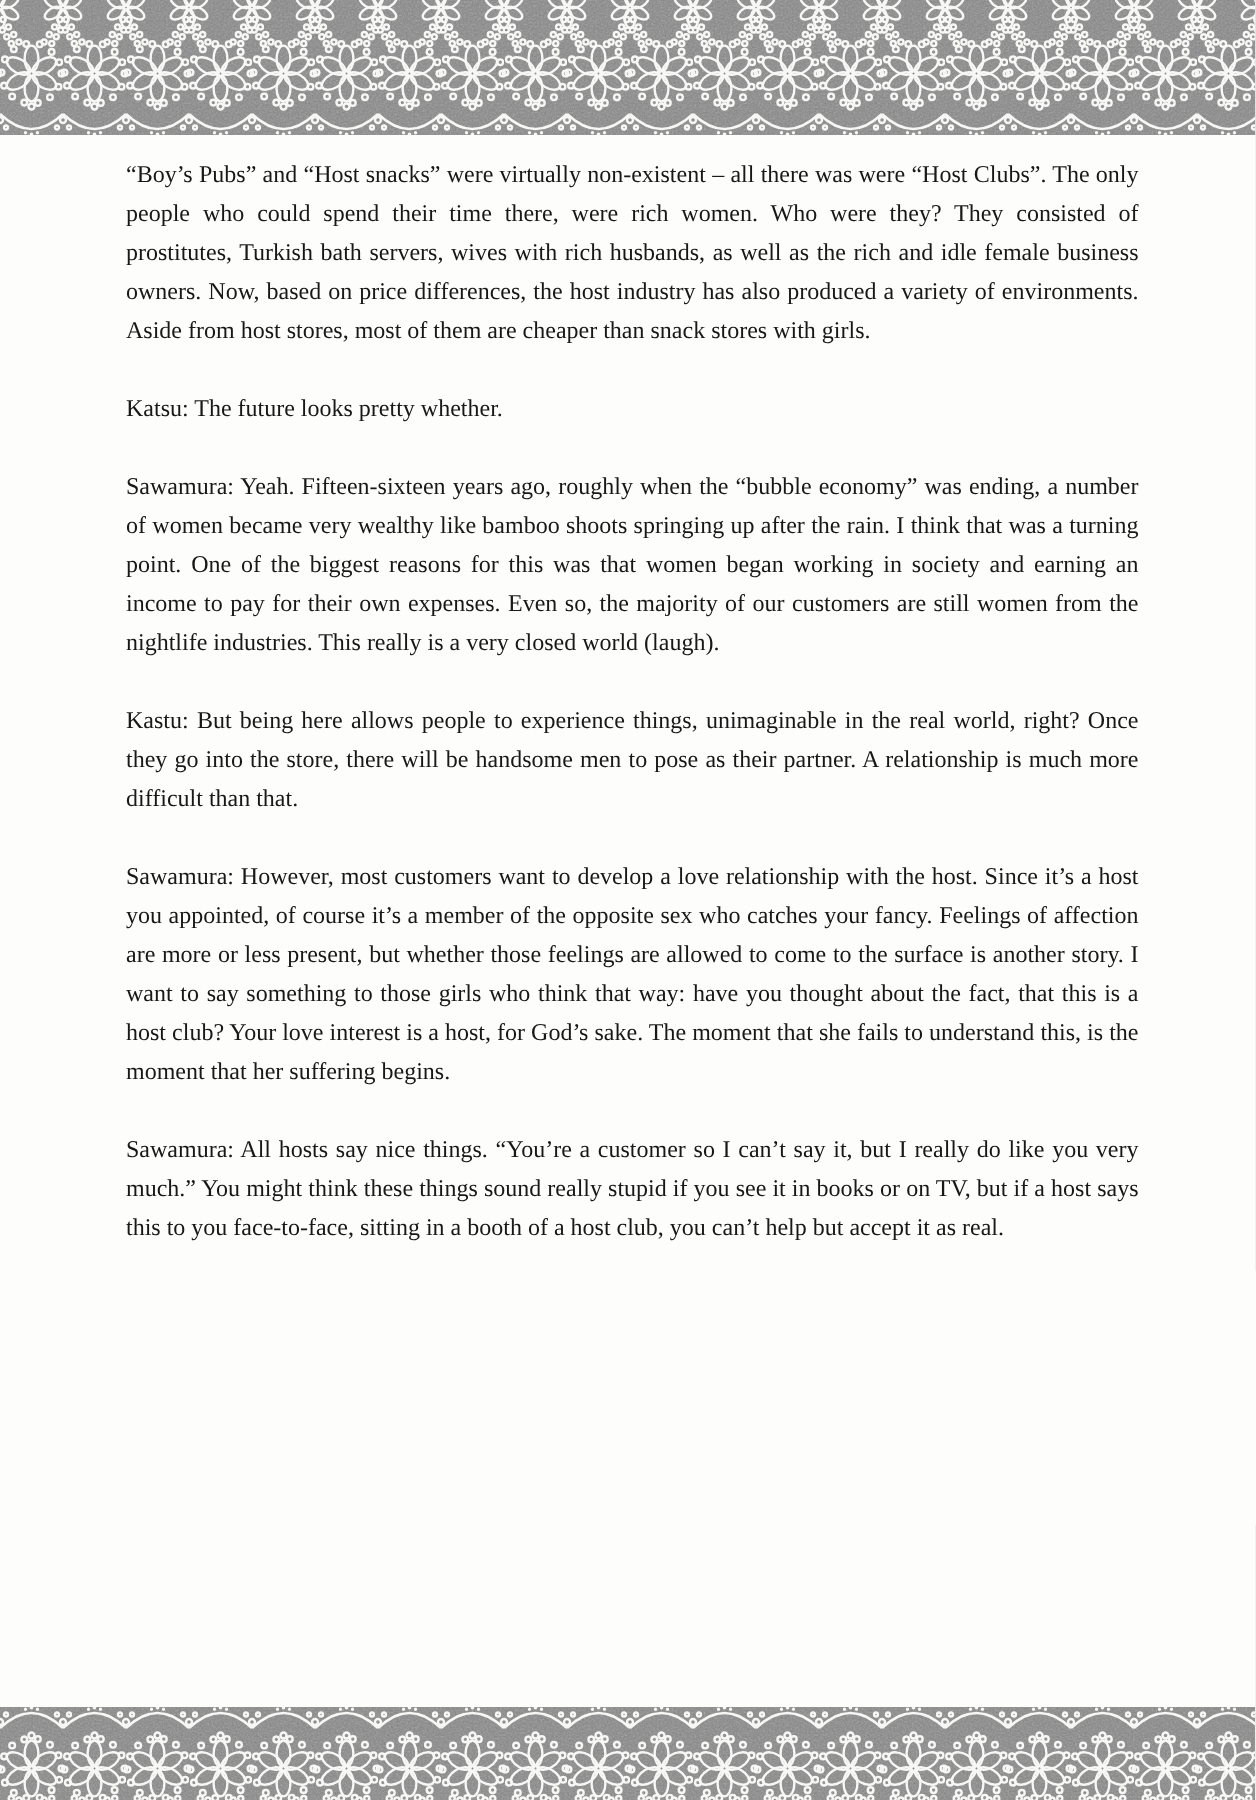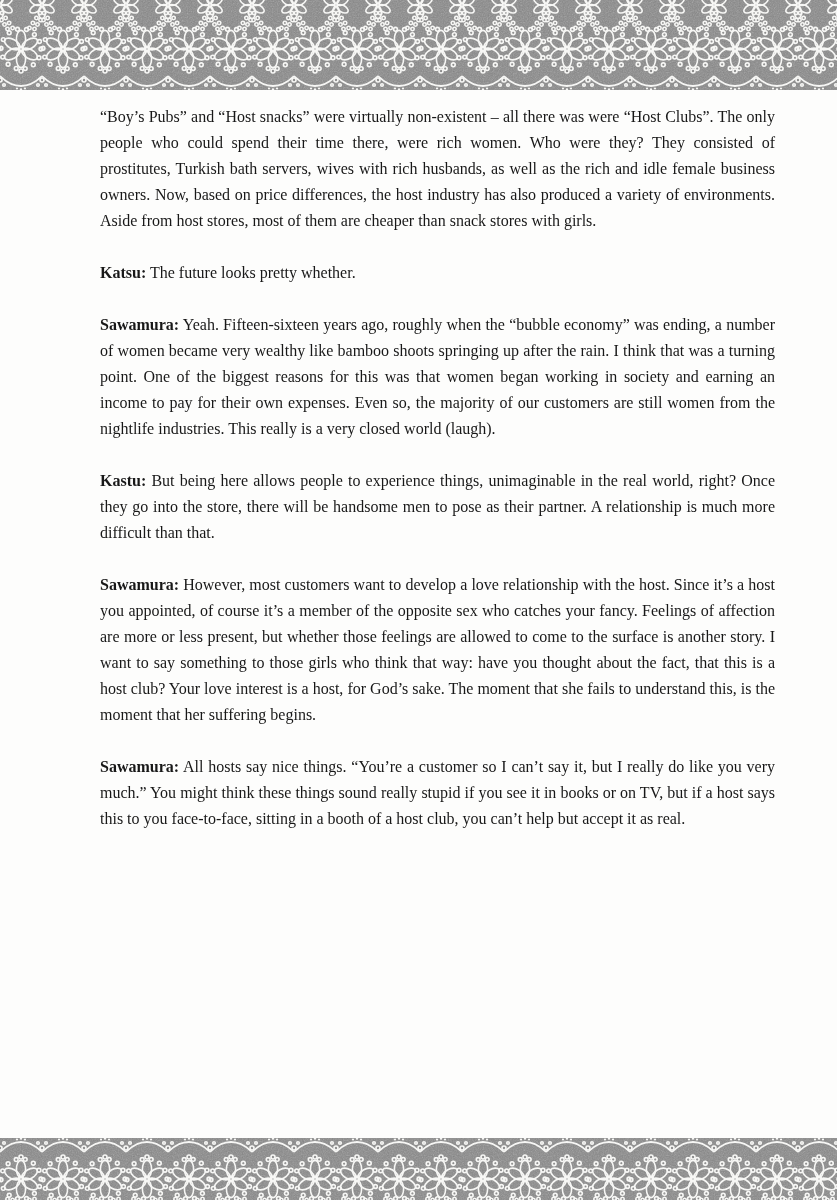--- a/index.html
+++ b/index.html
@@ -22,33 +22,33 @@
     overflow: hidden;
   }
   .lace-border.top { top: 0; height: 90px; }
   .lace-border.bottom { bottom: 0; height: 62px; }
   .lace-border svg { display: block; position: absolute; top: 0; left: 0; }
   .lace-border.bottom svg { transform: scaleY(-1); }
 
   .text-block {
     position: absolute;
     top: 104px;
-    left: 100px;
+    left: 84px;
     width: 675px;
     color: #181818;
     font-size: 16px;
     line-height: 26px;
     text-align: justify;
   }
   .text-block p {
     margin: 0 0 26px 0;
     padding: 0;
   }
   .text-block p .speaker {
-    font-weight: bold;
+    font-weight: normal;
   }
   .hidden-defs {
     position: absolute;
     width: 0;
     height: 0;
     overflow: hidden;
   }
 </style>
 </head>
 <body>

